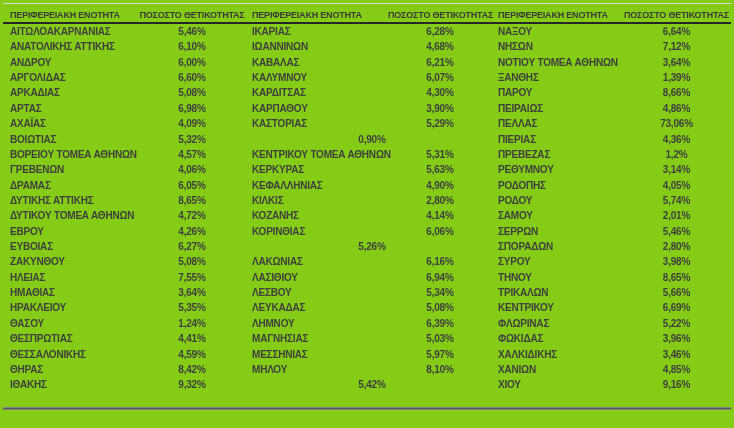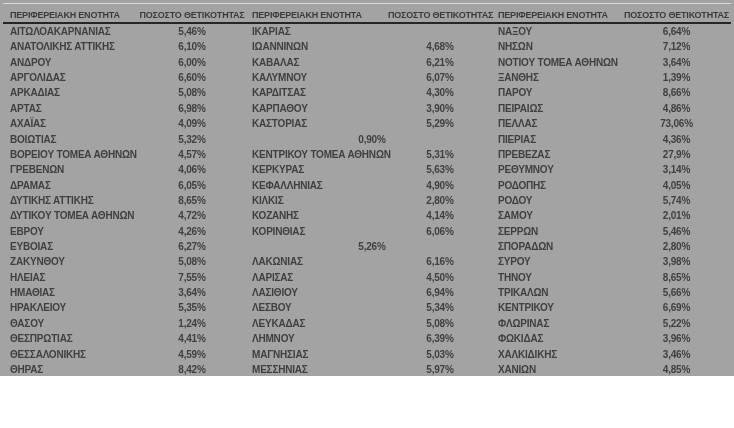--- a/index.html
+++ b/index.html
@@ -1,19 +1,19 @@
 <!DOCTYPE html>
 <html><head>
 <meta charset="utf-8">
 <style>
   html,body{margin:0;padding:0;background:#ffffff;}
   .page{
     position:relative;
-    width:734px;height:376px;
-    background:#a3a3a3;
+    width:734px;height:428px;
+    background:#84cc16;
     font-family:"Liberation Sans", sans-serif;
     color:#3f3f3f;
     overflow:hidden;
   }
   .top-line{
     position:absolute;left:3px;right:3px;top:3px;height:1px;
     background:#d9d9d9;
   }
   .hdr-underline{
     position:absolute;left:3px;right:3px;top:22px;height:2px;
@@ -158,20 +158,21 @@
   </div>
 
   <div class="group g2">
     <div class="hdr-row">
       <span class="hdr name-col">ΠΕΡΙΦΕΡΕΙΑΚΗ ΕΝΟΤΗΤΑ</span>
       <span class="hdr val-col">ΠΟΣΟΣΤΟ ΘΕΤΙΚΟΤΗΤΑΣ</span>
     </div>
     <div class="rows">
         <div class="row">
           <span class="name-col">ΙΚΑΡΙΑΣ</span>
+          <span class="val-col">6,28%</span>
         </div>
         <div class="row">
           <span class="name-col">ΙΩΑΝΝΙΝΩΝ</span>
           <span class="val-col">4,68%</span>
         </div>
         <div class="row">
           <span class="name-col">ΚΑΒΑΛΑΣ</span>
           <span class="val-col">6,21%</span>
         </div>
         <div class="row">
@@ -216,24 +217,20 @@
         <div class="row">
           <span class="name-col">ΚΟΡΙΝΘΙΑΣ</span>
           <span class="val-col">6,06%</span>
         </div>
         <div class="row">
           <span class="val-col">5,26%</span>
         </div>
         <div class="row">
           <span class="name-col">ΛΑΚΩΝΙΑΣ</span>
           <span class="val-col">6,16%</span>
-        </div>
-        <div class="row">
-          <span class="name-col">ΛΑΡΙΣΑΣ</span>
-          <span class="val-col">4,50%</span>
         </div>
         <div class="row">
           <span class="name-col">ΛΑΣΙΘΙΟΥ</span>
           <span class="val-col">6,94%</span>
         </div>
         <div class="row">
           <span class="name-col">ΛΕΣΒΟΥ</span>
           <span class="val-col">5,34%</span>
         </div>
         <div class="row">
@@ -295,21 +292,21 @@
         <div class="row">
           <span class="name-col">ΠΕΛΛΑΣ</span>
           <span class="val-col">73,06%</span>
         </div>
         <div class="row">
           <span class="name-col">ΠΙΕΡΙΑΣ</span>
           <span class="val-col">4,36%</span>
         </div>
         <div class="row">
           <span class="name-col">ΠΡΕΒΕΖΑΣ</span>
-          <span class="val-col">27,9%</span>
+          <span class="val-col">1,2%</span>
         </div>
         <div class="row">
           <span class="name-col">ΡΕΘΥΜΝΟΥ</span>
           <span class="val-col">3,14%</span>
         </div>
         <div class="row">
           <span class="name-col">ΡΟΔΟΠΗΣ</span>
           <span class="val-col">4,05%</span>
         </div>
         <div class="row">

